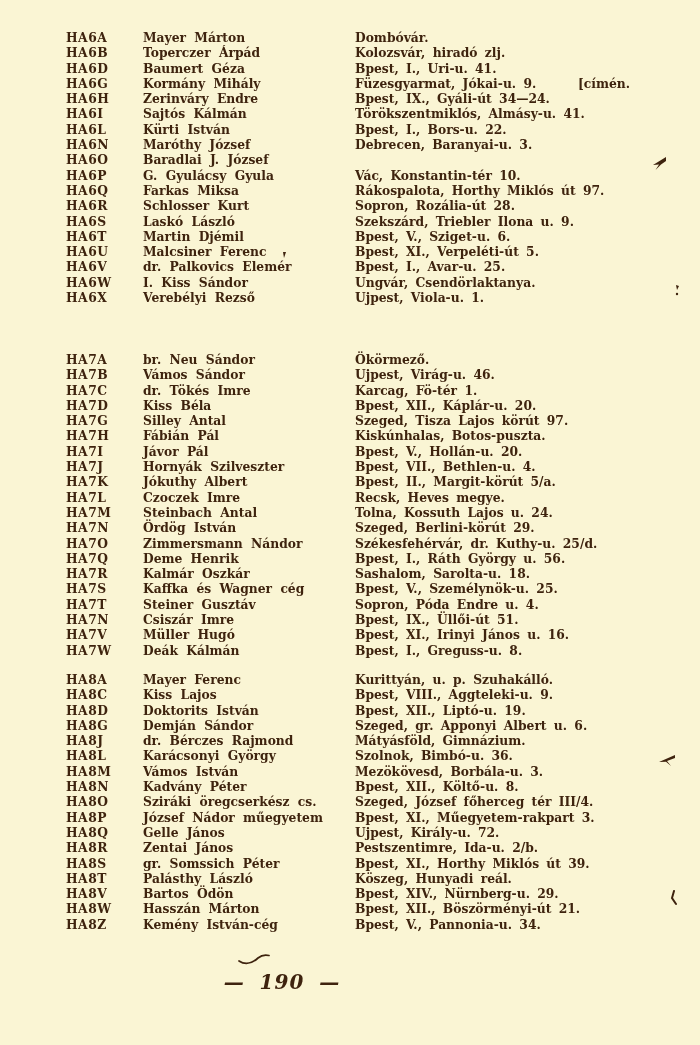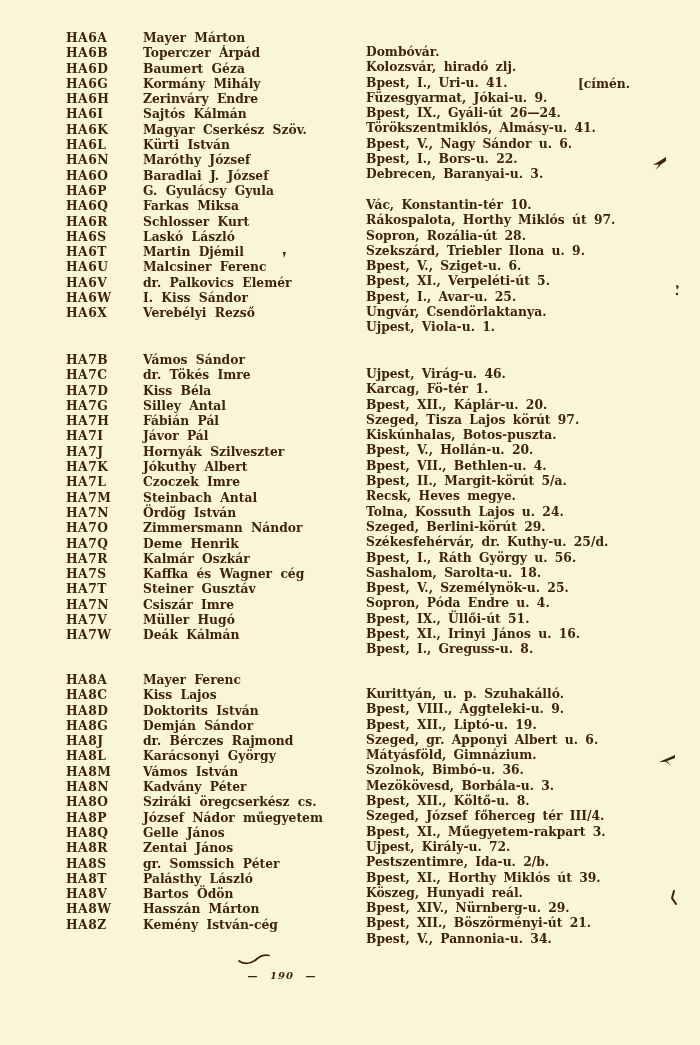--- a/index.html
+++ b/index.html
@@ -13,26 +13,26 @@
   }
   .group{position:absolute; left:0; width:100%;}
   #g-HA6{top:30px;} #g-HA7{top:352px;} #g-HA8{top:672px;text-align:right;}
   .row{position:relative; height:15.3px;}
   .c{
     position:absolute; top:0; white-space:nowrap;
     font-weight:bold; font-size:12.3px; line-height:15.3px;
   }
   .cs{left:66px; letter-spacing:0.5px;}
   .nm{left:143px; word-spacing:4px;}
-  .ad{left:366px; word-spacing:3px;margin-top:14px;}
+  .ad{left:355px; word-spacing:3px;}
   .nt{left:578px;text-align:right;}
   .footer{
     position:absolute; top:970px; left:0; width:564px;
     text-align:center; font-style:italic; font-weight:bold;
-    font-size:10px; word-spacing:7px; letter-spacing:1px;
+    font-size:20px; word-spacing:7px; letter-spacing:1px;
   }
   .artifact{position:absolute; pointer-events:none;}
 </style>
 </head>
 <body>
 
 <div class="page">
   <div id="groups">
       <div class="group" id="g-HA6">
         <div class="row">
@@ -52,33 +52,28 @@
   </div>
         <div class="row">
     <span class="c cs">HA6G</span>
     <span class="c nm">Kormány Mihály</span>
     <span class="c ad">Füzesgyarmat, Jókai-u. 9.</span>
   <span class="c nt">[címén.</span>
         </div>
         <div class="row">
     <span class="c cs">HA6H</span>
     <span class="c nm">Zerinváry Endre</span>
-    <span class="c ad">Bpest, IX., Gyáli-út 26—24.</span>
+    <span class="c ad">Bpest, IX., Gyáli-út 34—24.</span>
   </div>
         <div class="row">
     <span class="c cs">HA6I</span>
     <span class="c nm">Sajtós Kálmán</span>
     <span class="c ad">Törökszentmiklós, Almásy-u. 41.</span>
   </div>
         <div class="row">
-    <span class="c cs">HA6K</span>
-    <span class="c nm">Magyar Cserkész Szöv.</span>
-    <span class="c ad">Bpest, V., Nagy Sándor u. 6.</span>
-  </div>
-        <div class="row">
     <span class="c cs">HA6L</span>
     <span class="c nm">Kürti István</span>
     <span class="c ad">Bpest, I., Bors-u. 22.</span>
   </div>
         <div class="row">
     <span class="c cs">HA6N</span>
     <span class="c nm">Maróthy József</span>
     <span class="c ad">Debrecen, Baranyai-u. 3.</span>
   </div>
         <div class="row">
@@ -125,20 +120,25 @@
     <span class="c nm">I. Kiss Sándor</span>
     <span class="c ad">Ungvár, Csendörlaktanya.</span>
   </div>
         <div class="row">
     <span class="c cs">HA6X</span>
     <span class="c nm">Verebélyi Rezső</span>
     <span class="c ad">Ujpest, Viola-u. 1.</span>
   </div>
       </div>
       <div class="group" id="g-HA7">
+        <div class="row">
+    <span class="c cs">HA7A</span>
+    <span class="c nm">br. Neu Sándor</span>
+    <span class="c ad">Ökörmező.</span>
+  </div>
         <div class="row">
     <span class="c cs">HA7B</span>
     <span class="c nm">Vámos Sándor</span>
     <span class="c ad">Ujpest, Virág-u. 46.</span>
   </div>
         <div class="row">
     <span class="c cs">HA7C</span>
     <span class="c nm">dr. Tökés Imre</span>
     <span class="c ad">Karcag, Fö-tér 1.</span>
   </div>

